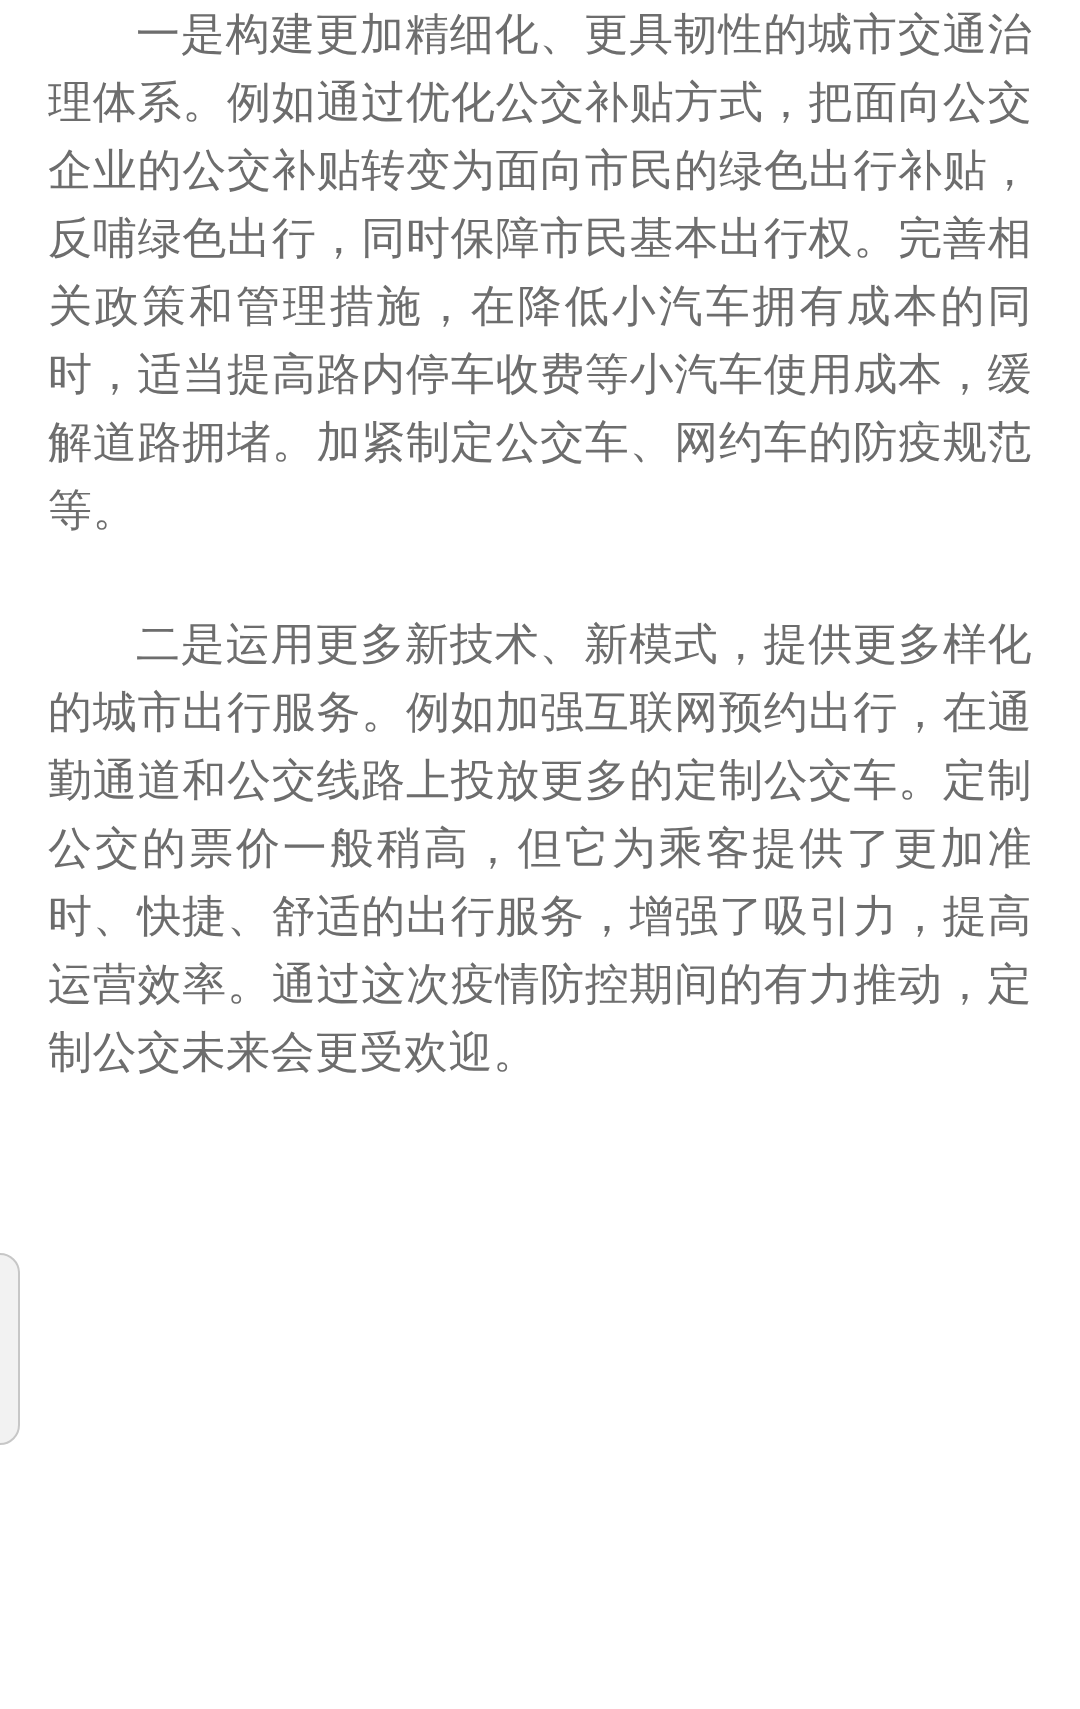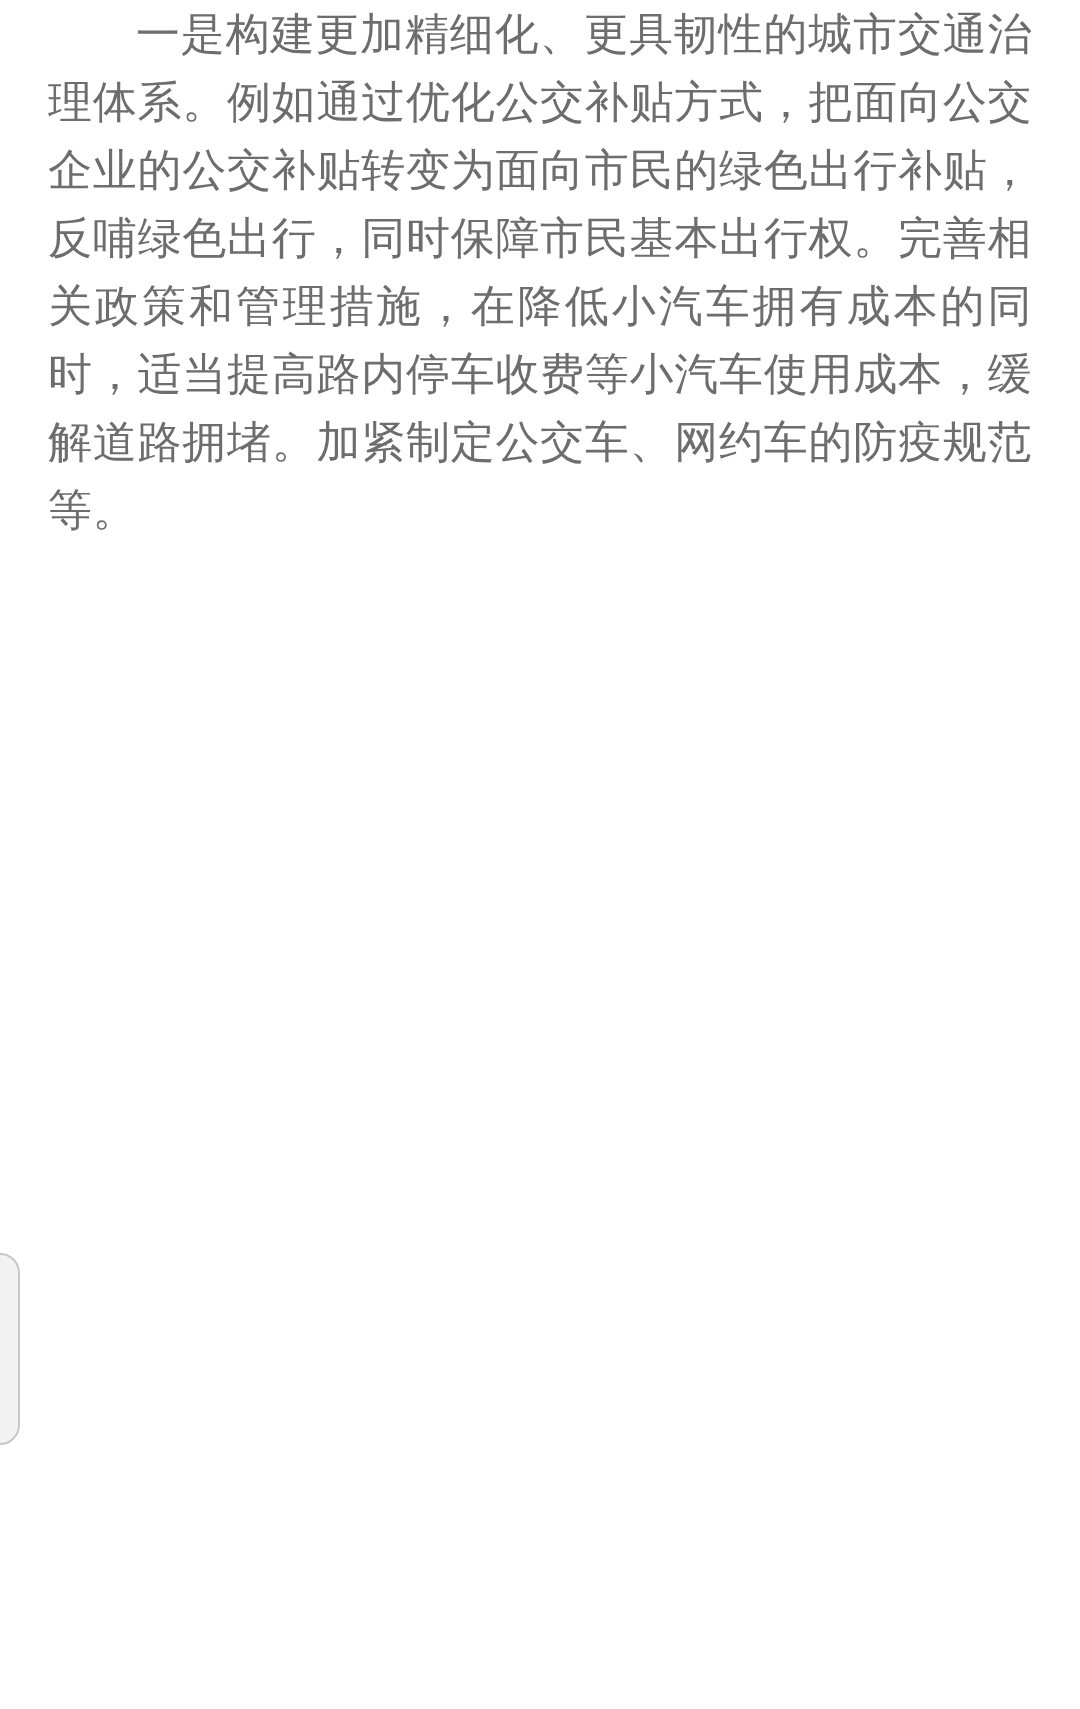--- a/index.html
+++ b/index.html
@@ -50,15 +50,16 @@
     border: 2px solid var(--handle-border);
     border-radius: 20px;
   }
 </style>
 </head>
 <body>
 
 <div class="page">
   <div class="article">
     <p>一是构建更加精细化、更具韧性的城市交通治理体系。例如通过优化公交补贴方式，把面向公交企业的公交补贴转变为面向市民的绿色出行补贴，反哺绿色出行，同时保障市民基本出行权。完善相关政策和管理措施，在降低小汽车拥有成本的同时，适当提高路内停车收费等小汽车使用成本，缓解道路拥堵。加紧制定公交车、网约车的防疫规范等。</p>
+    <p>二是运用更多新技术、新模式，提供更多样化的城市出行服务。例如加强互联网预约出行，在通勤通道和公交线路上投放更多的定制公交车。定制公交的票价一般稍高，但它为乘客提供了更加准时、快捷、舒适的出行服务，增强了吸引力，提高运营效率。通过这次疫情防控期间的有力推动，定制公交未来会更受欢迎。</p>
   </div>
   <div class="edge-handle"></div>
 </div>
 
 </body></html>

